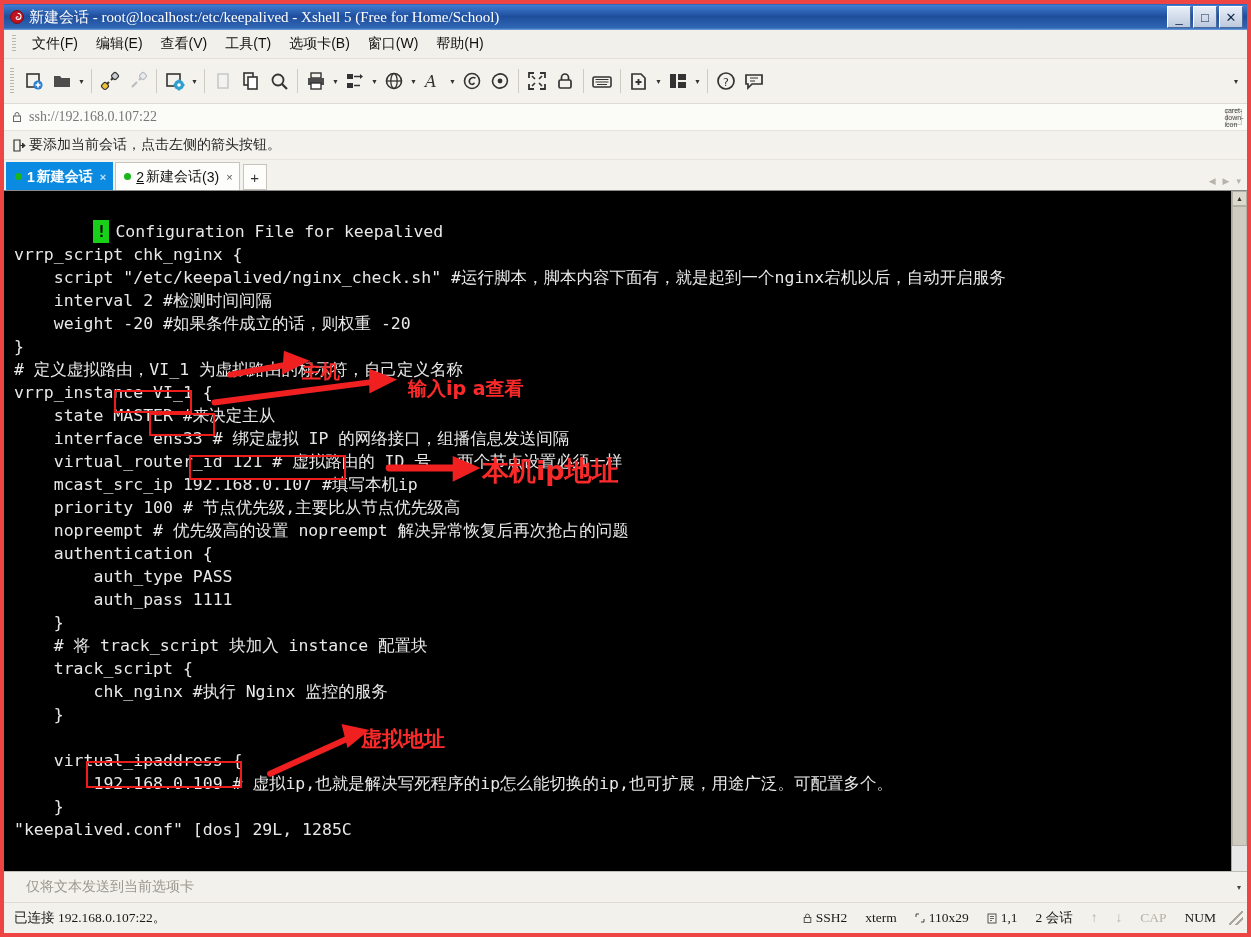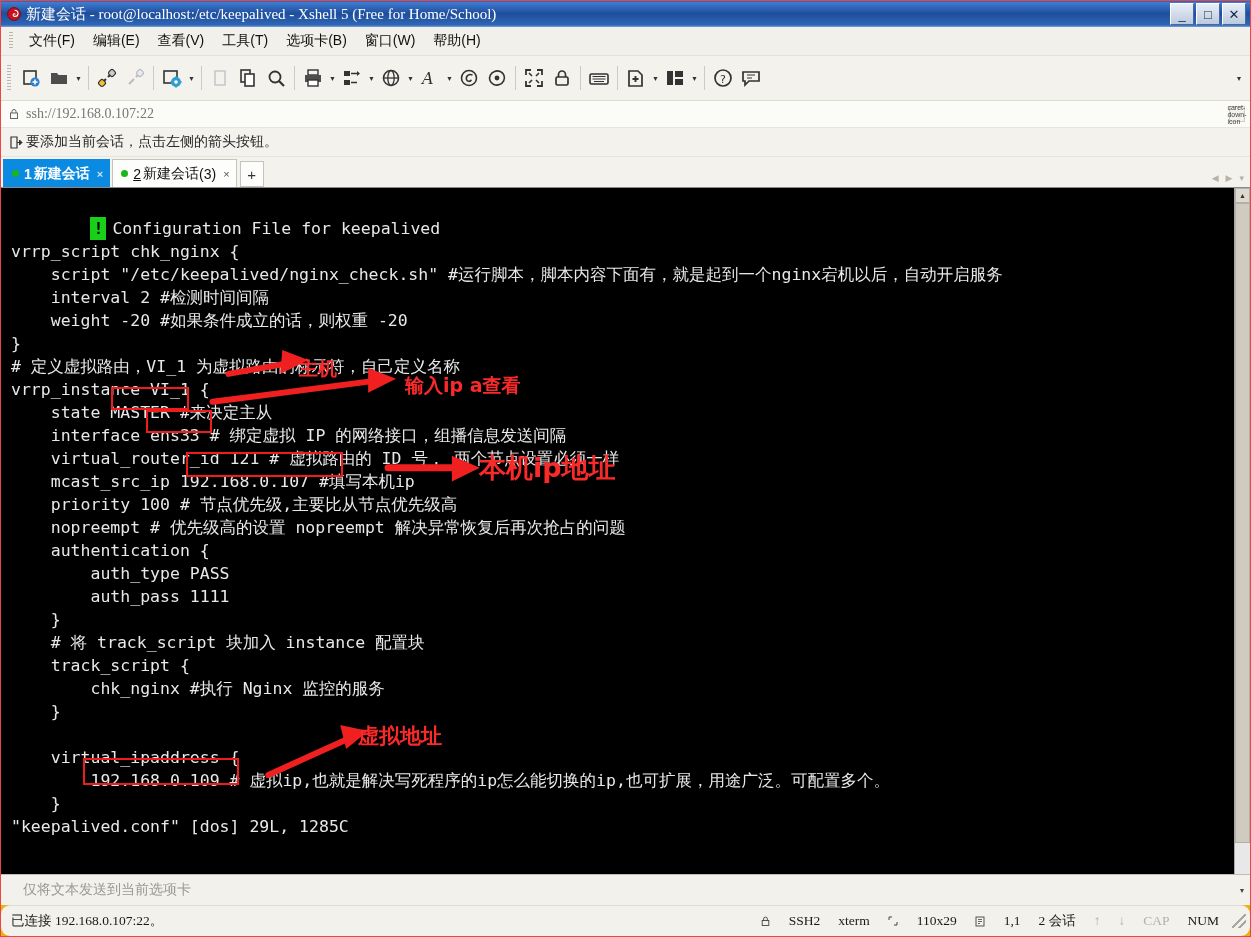--- a/index.html
+++ b/index.html
@@ -6,21 +6,21 @@
   body{
     width:1251px;height:937px;overflow:hidden;
     font-family:"Liberation Sans","DejaVu Sans",sans-serif;
     background:#d4d0c8;
     -webkit-font-smoothing:none;
   }
   .app{
     width:1251px;height:937px;position:relative;
     display:flex;flex-direction:column;
     box-sizing:border-box;
-    border:1px solid #ef4444;
+    border:4px solid #ef4444;
     background:#eab308;
   }
 
   
   .titlebar{
     height:26px;min-height:26px;
     background:linear-gradient(to bottom,#2a5fb0 0%,#3f7bd0 6%,#1e4e9c 48%,#2f66b4 92%,#76a4e0 100%);
     display:flex;align-items:center;
     padding:0 2px 0 4px;
     box-sizing:border-box;
@@ -200,30 +200,29 @@
   }
   .sendbar-text{font-size:14px;color:#9a9890;font-family:"Liberation Sans",sans-serif;}
   .sendbar-caret{
     position:absolute;right:6px;top:50%;transform:translateY(-50%);
     font-size:8px;color:#444;
   }
   .statusbar{
     height:30px;min-height:30px;background:#f2f1eb;
     display:flex;align-items:center;padding:0 4px 0 10px;
     border-top:1px solid #dedcd2;
-    border-radius:9px;
   }
   .status-left{
     font-size:13.5px;color:#1a1a1a;flex:1 1 auto;white-space:nowrap;
     font-family:"Liberation Serif","DejaVu Serif",serif;
   }
   .status-cell{
     font-size:13.5px;color:#1a1a1a;padding:0 9px;white-space:nowrap;
     font-family:"Liberation Serif","DejaVu Serif",serif;
-    display:flex;align-items:center;gap:19px;
+    display:flex;align-items:center;gap:4px;
   }
   .status-cell.dim{color:#b4b2a9;}
   .status-ico{font-size:10px;color:#555;}
   .grip-corner{
     width:14px;height:14px;margin-left:4px;
     background:
       linear-gradient(135deg,transparent 45%,#a9a79e 45%,#a9a79e 55%,transparent 55%),
       linear-gradient(135deg,transparent 70%,#a9a79e 70%,#a9a79e 80%,transparent 80%);
   }
   svg{display:block;}

